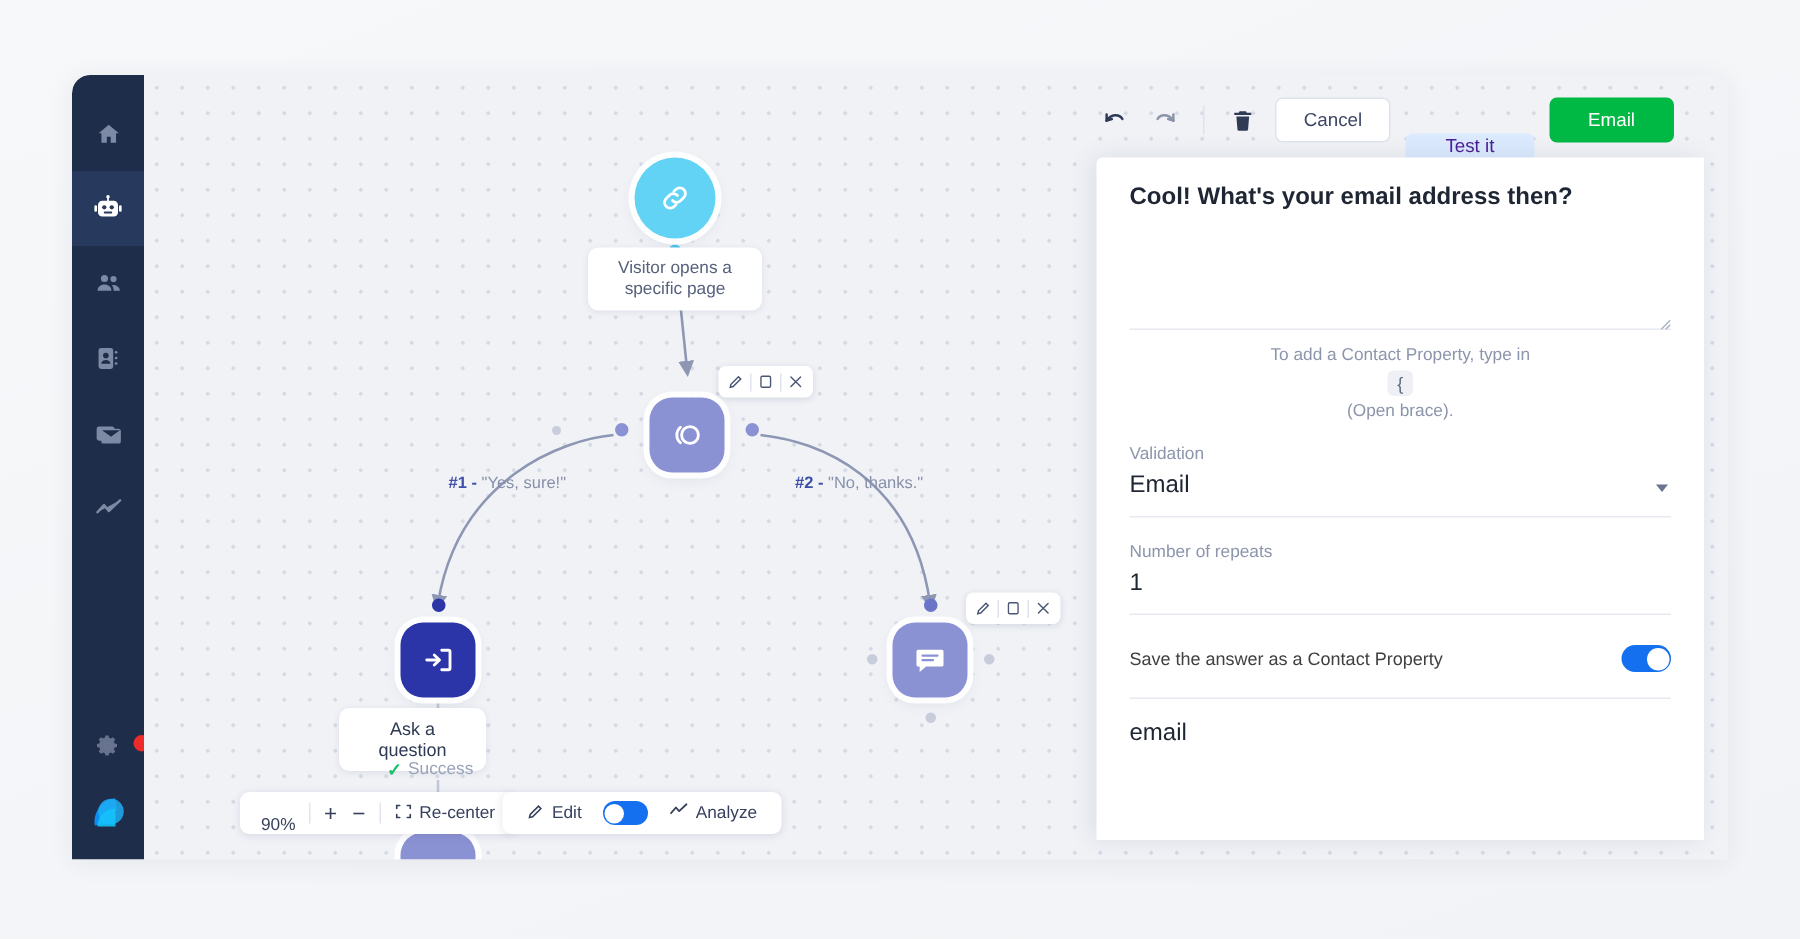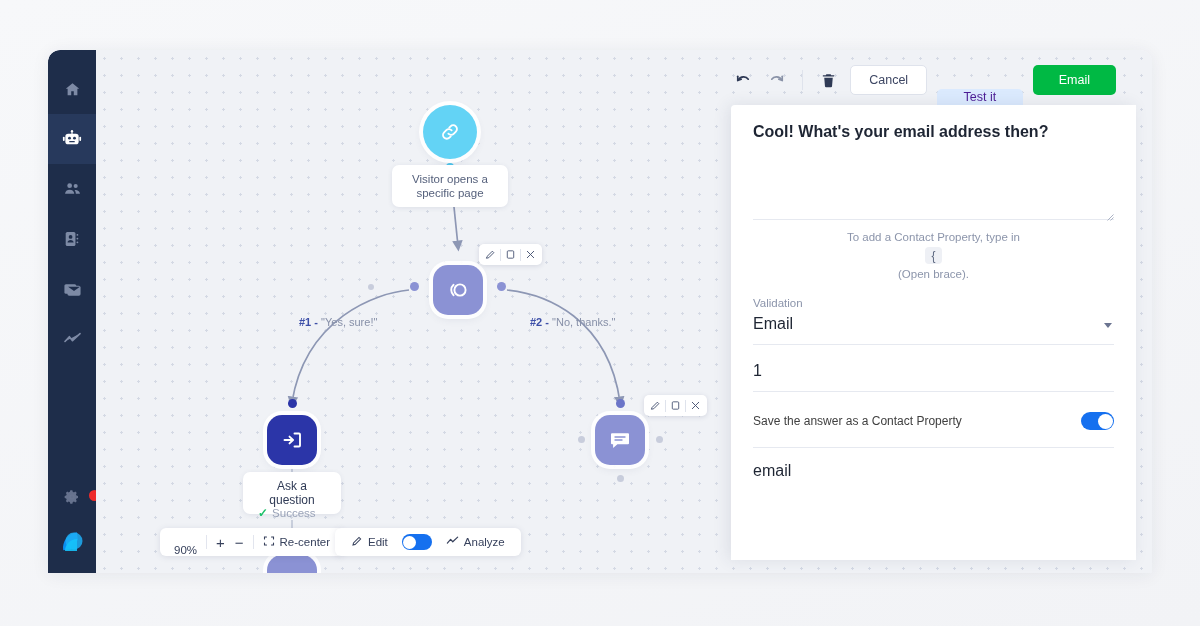--- a/index.html
+++ b/index.html
@@ -160,21 +160,21 @@
     color: #56617c;
     text-align: center;
     box-shadow: 0 1px 5px rgba(60,70,110,.1);
     white-space: pre-line;
   }
   #caption-trigger {
     left: 296px; top: 115px;
     width: 116px;
   }
   #caption-ask {
-    left: 147px; top: 422px;
+    left: 130px; top: 422px;
     width: 98px;
     color: #2f3a55;
     font-size: 12px;
   }
 
   
   #success-label {
     position: absolute;
     left: 162px; top: 456px;
     font-size: 11.5px;
@@ -705,20 +705,21 @@
     </div>
 
     <div class="field">
       <div class="field-label">Validation</div>
       <div class="field-value">Email</div>
       <span class="select-caret"></span>
     </div>
 
 
     <div class="field">
+      <div class="field-label">Number of repeats</div>
       <div class="field-value" contenteditable="true" style="">1</div>
     </div>
 
     <div id="toggle-field">
       <span class="tf-label">Save the answer as a Contact Property</span>
       <span id="contact-toggle">
         <span class="knob"></span>
       </span>
     </div>
 

